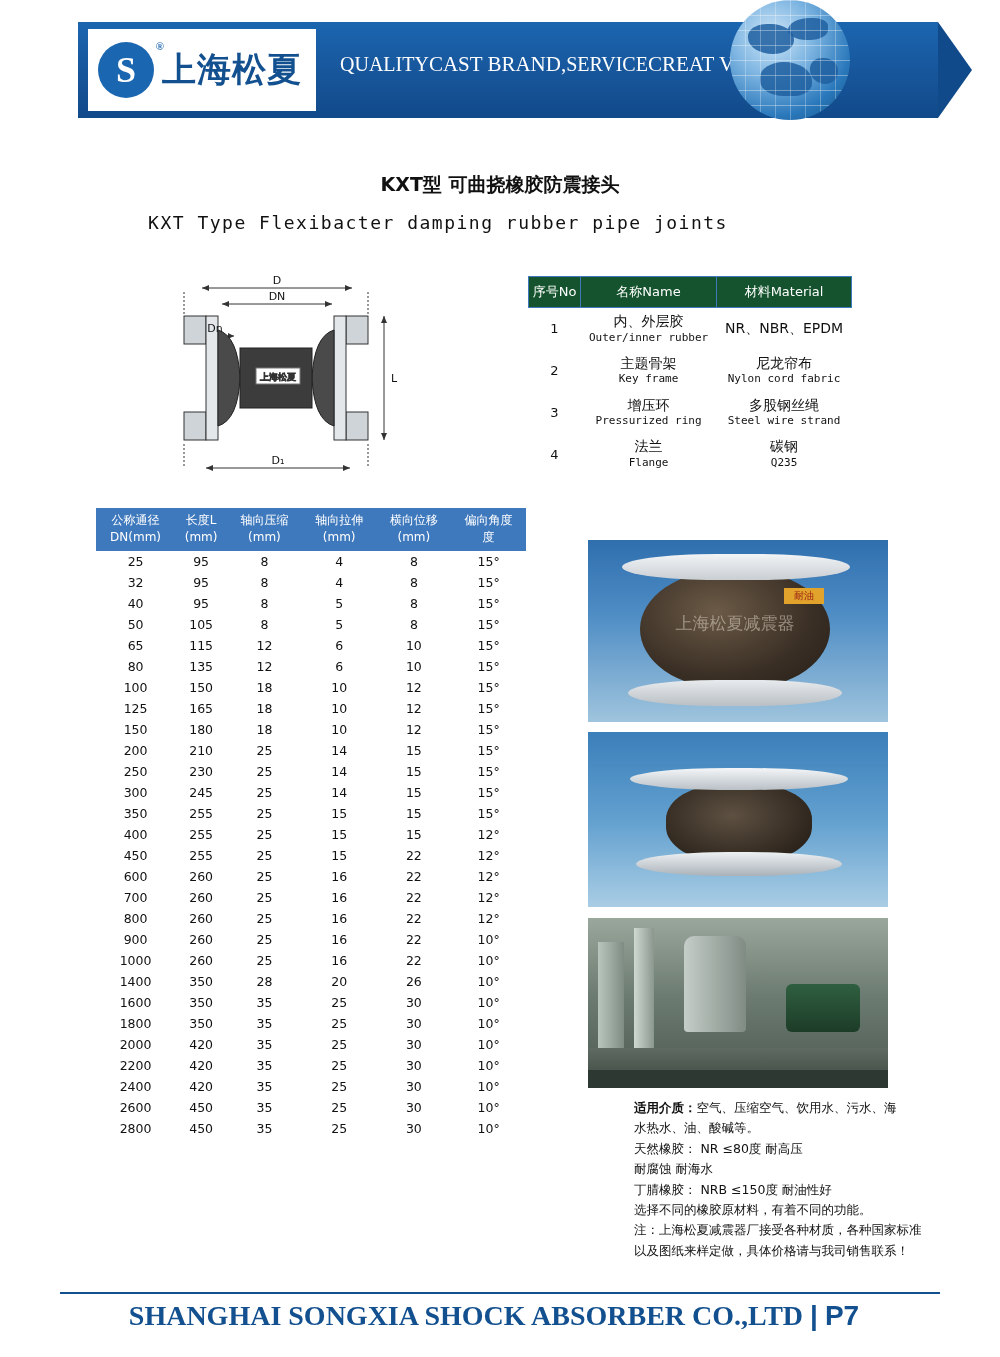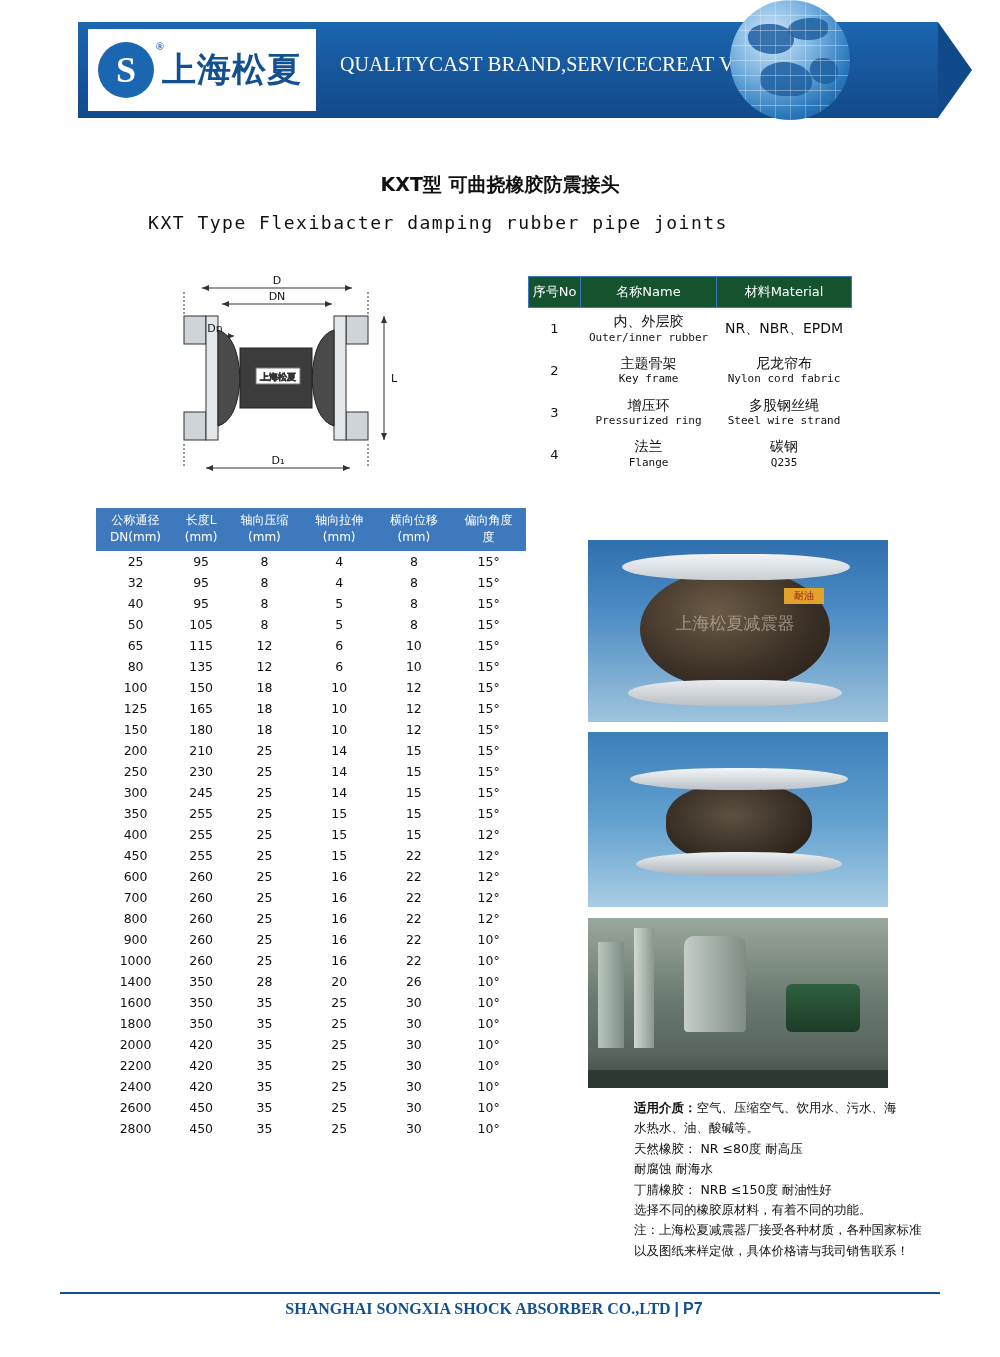--- a/index.html
+++ b/index.html
@@ -260,21 +260,21 @@
     left: 60px; top: 1292px;
     width: 880px; height: 2px;
     background: #13508f;
   }
   .footer-text {
     position: absolute;
     left: 0; top: 1300px;
     width: 988px;
     text-align: center;
     color: #13508f;
-    font-size: 16px;
+    font-size: 28px;
     font-weight: bold;
     font-family: "Liberation Serif", serif;
   }
   .footer-text .pg { font-family: "Liberation Sans", sans-serif; }
 </style>
 </head>
 <body>
 
 <div class="page">
 

